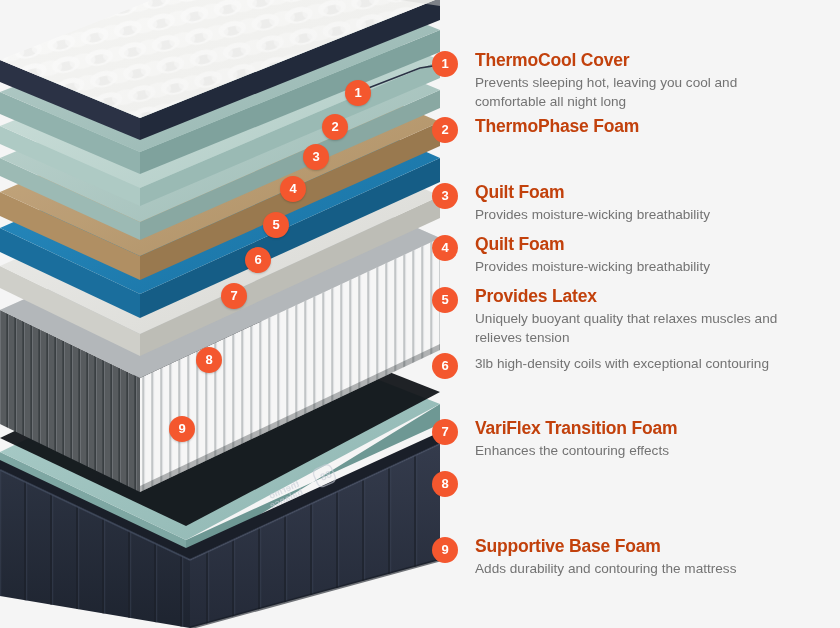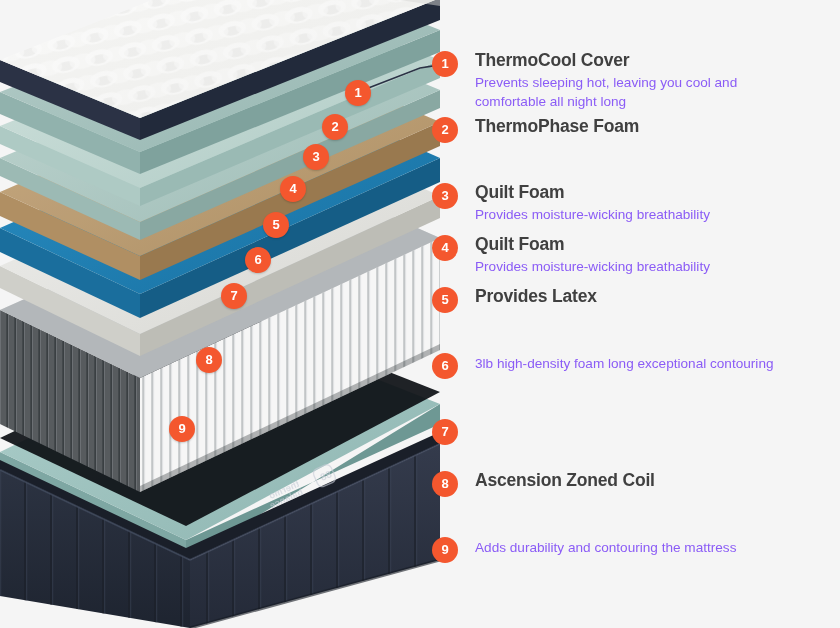--- a/index.html
+++ b/index.html
@@ -84,29 +84,29 @@
   }
 
   .legend-text {
     margin-left: 17px;
     padding-top: 0px;
   }
 
   .legend-title {
     font-size: 17.5px;
     font-weight: bold;
-    color: #404040;
+    color: #c2410c;
     letter-spacing: -0.2px;
     line-height: 21px;
     white-space: nowrap;
   }
 
   .legend-desc {
     font-size: 13.6px;
-    color: #8b5cf6;
+    color: #737373;
     line-height: 18.5px;
     margin-top: 3px;
     max-width: 320px;
   }
 </style>
 </head>
 <body>
 
 <div id="stage">
 
@@ -322,42 +322,47 @@
       <div class="legend-text">
         <div class="legend-title">Quilt Foam</div>
         <div class="legend-desc">Provides moisture-wicking breathability</div>
       </div>
     </div>
 
     <div class="legend-item" style="top:286px;">
       <div class="legend-badge">5</div>
       <div class="legend-text">
         <div class="legend-title">Provides Latex</div>
+        <div class="legend-desc">Uniquely buoyant quality that relaxes muscles and relieves tension</div>
       </div>
     </div>
 
     <div class="legend-item" style="top:352px;">
       <div class="legend-badge">6</div>
       <div class="legend-text">
-        <div class="legend-desc">3lb high-density foam long exceptional contouring</div>
+        <div class="legend-desc">3lb high-density coils with exceptional contouring</div>
       </div>
     </div>
 
     <div class="legend-item" style="top:418px;">
       <div class="legend-badge">7</div>
+      <div class="legend-text">
+        <div class="legend-title">VariFlex Transition Foam</div>
+        <div class="legend-desc">Enhances the contouring effects</div>
+      </div>
     </div>
 
     <div class="legend-item" style="top:470px;">
       <div class="legend-badge">8</div>
       <div class="legend-text">
-        <div class="legend-title">Ascension Zoned Coil</div>
       </div>
     </div>
 
     <div class="legend-item" style="top:536px;">
       <div class="legend-badge">9</div>
       <div class="legend-text">
+        <div class="legend-title">Supportive Base Foam</div>
         <div class="legend-desc">Adds durability and contouring the mattress</div>
       </div>
     </div>
 
   </div>
 </div>
 
 </body></html>

